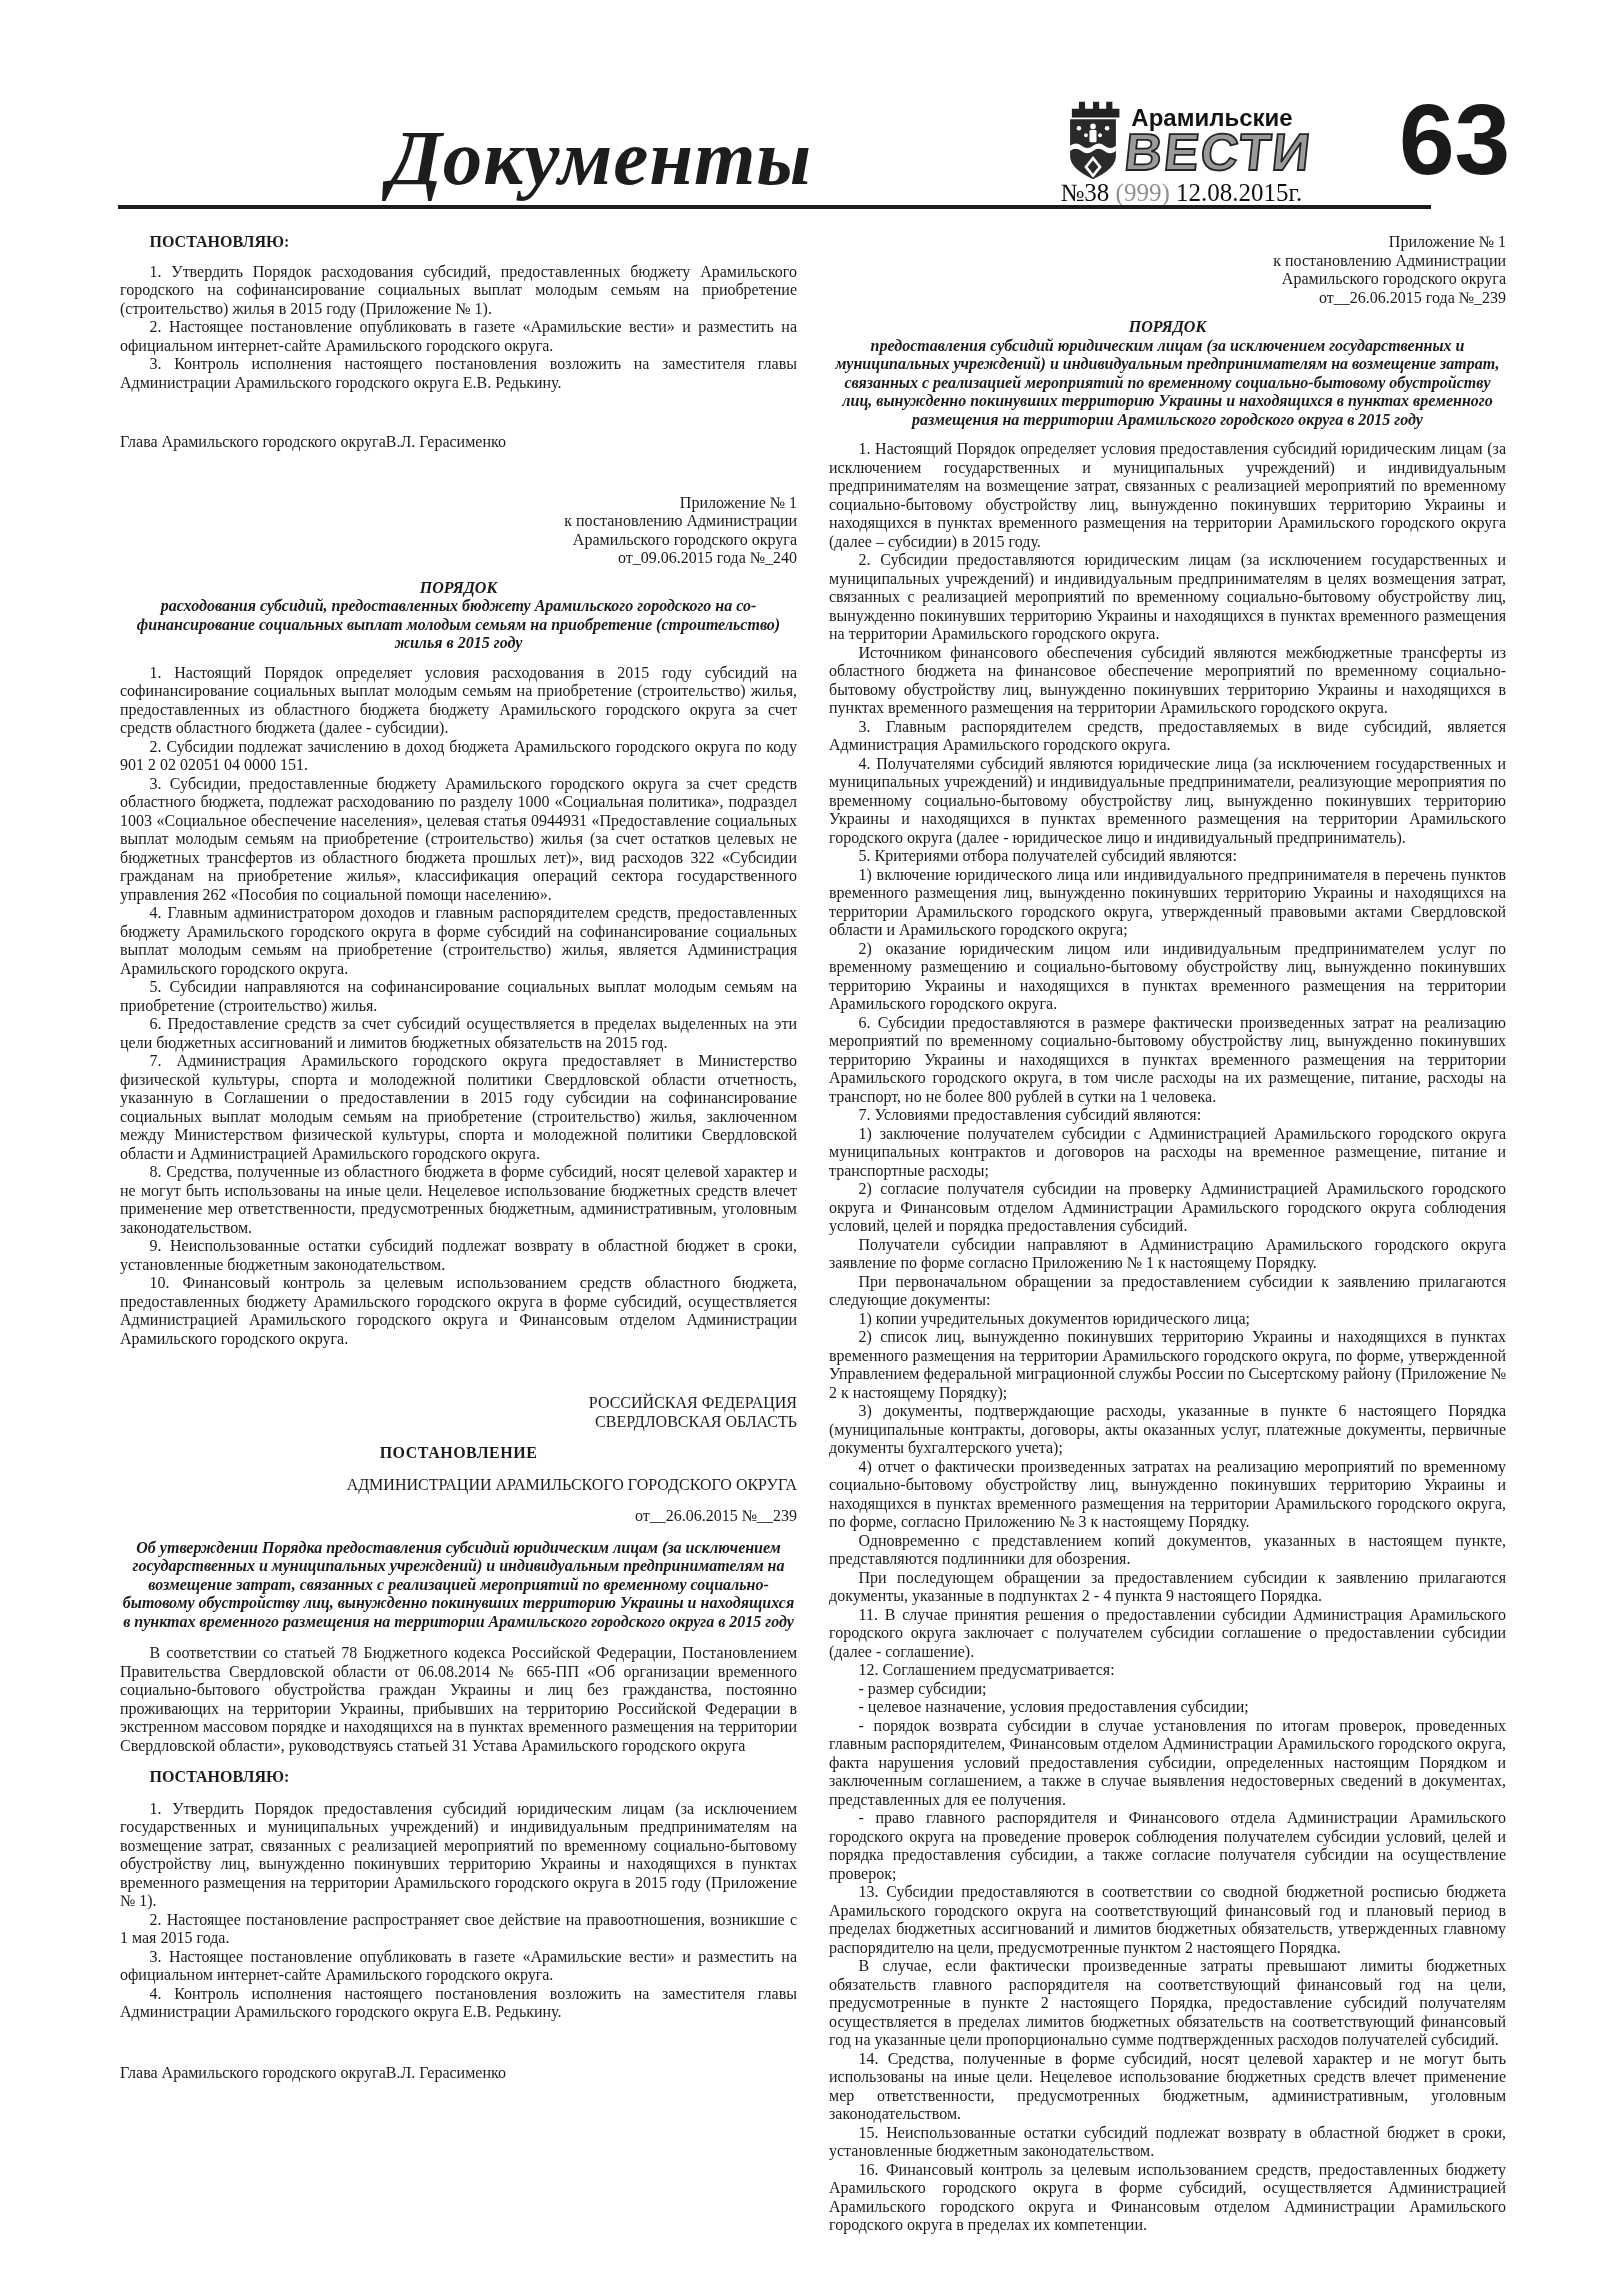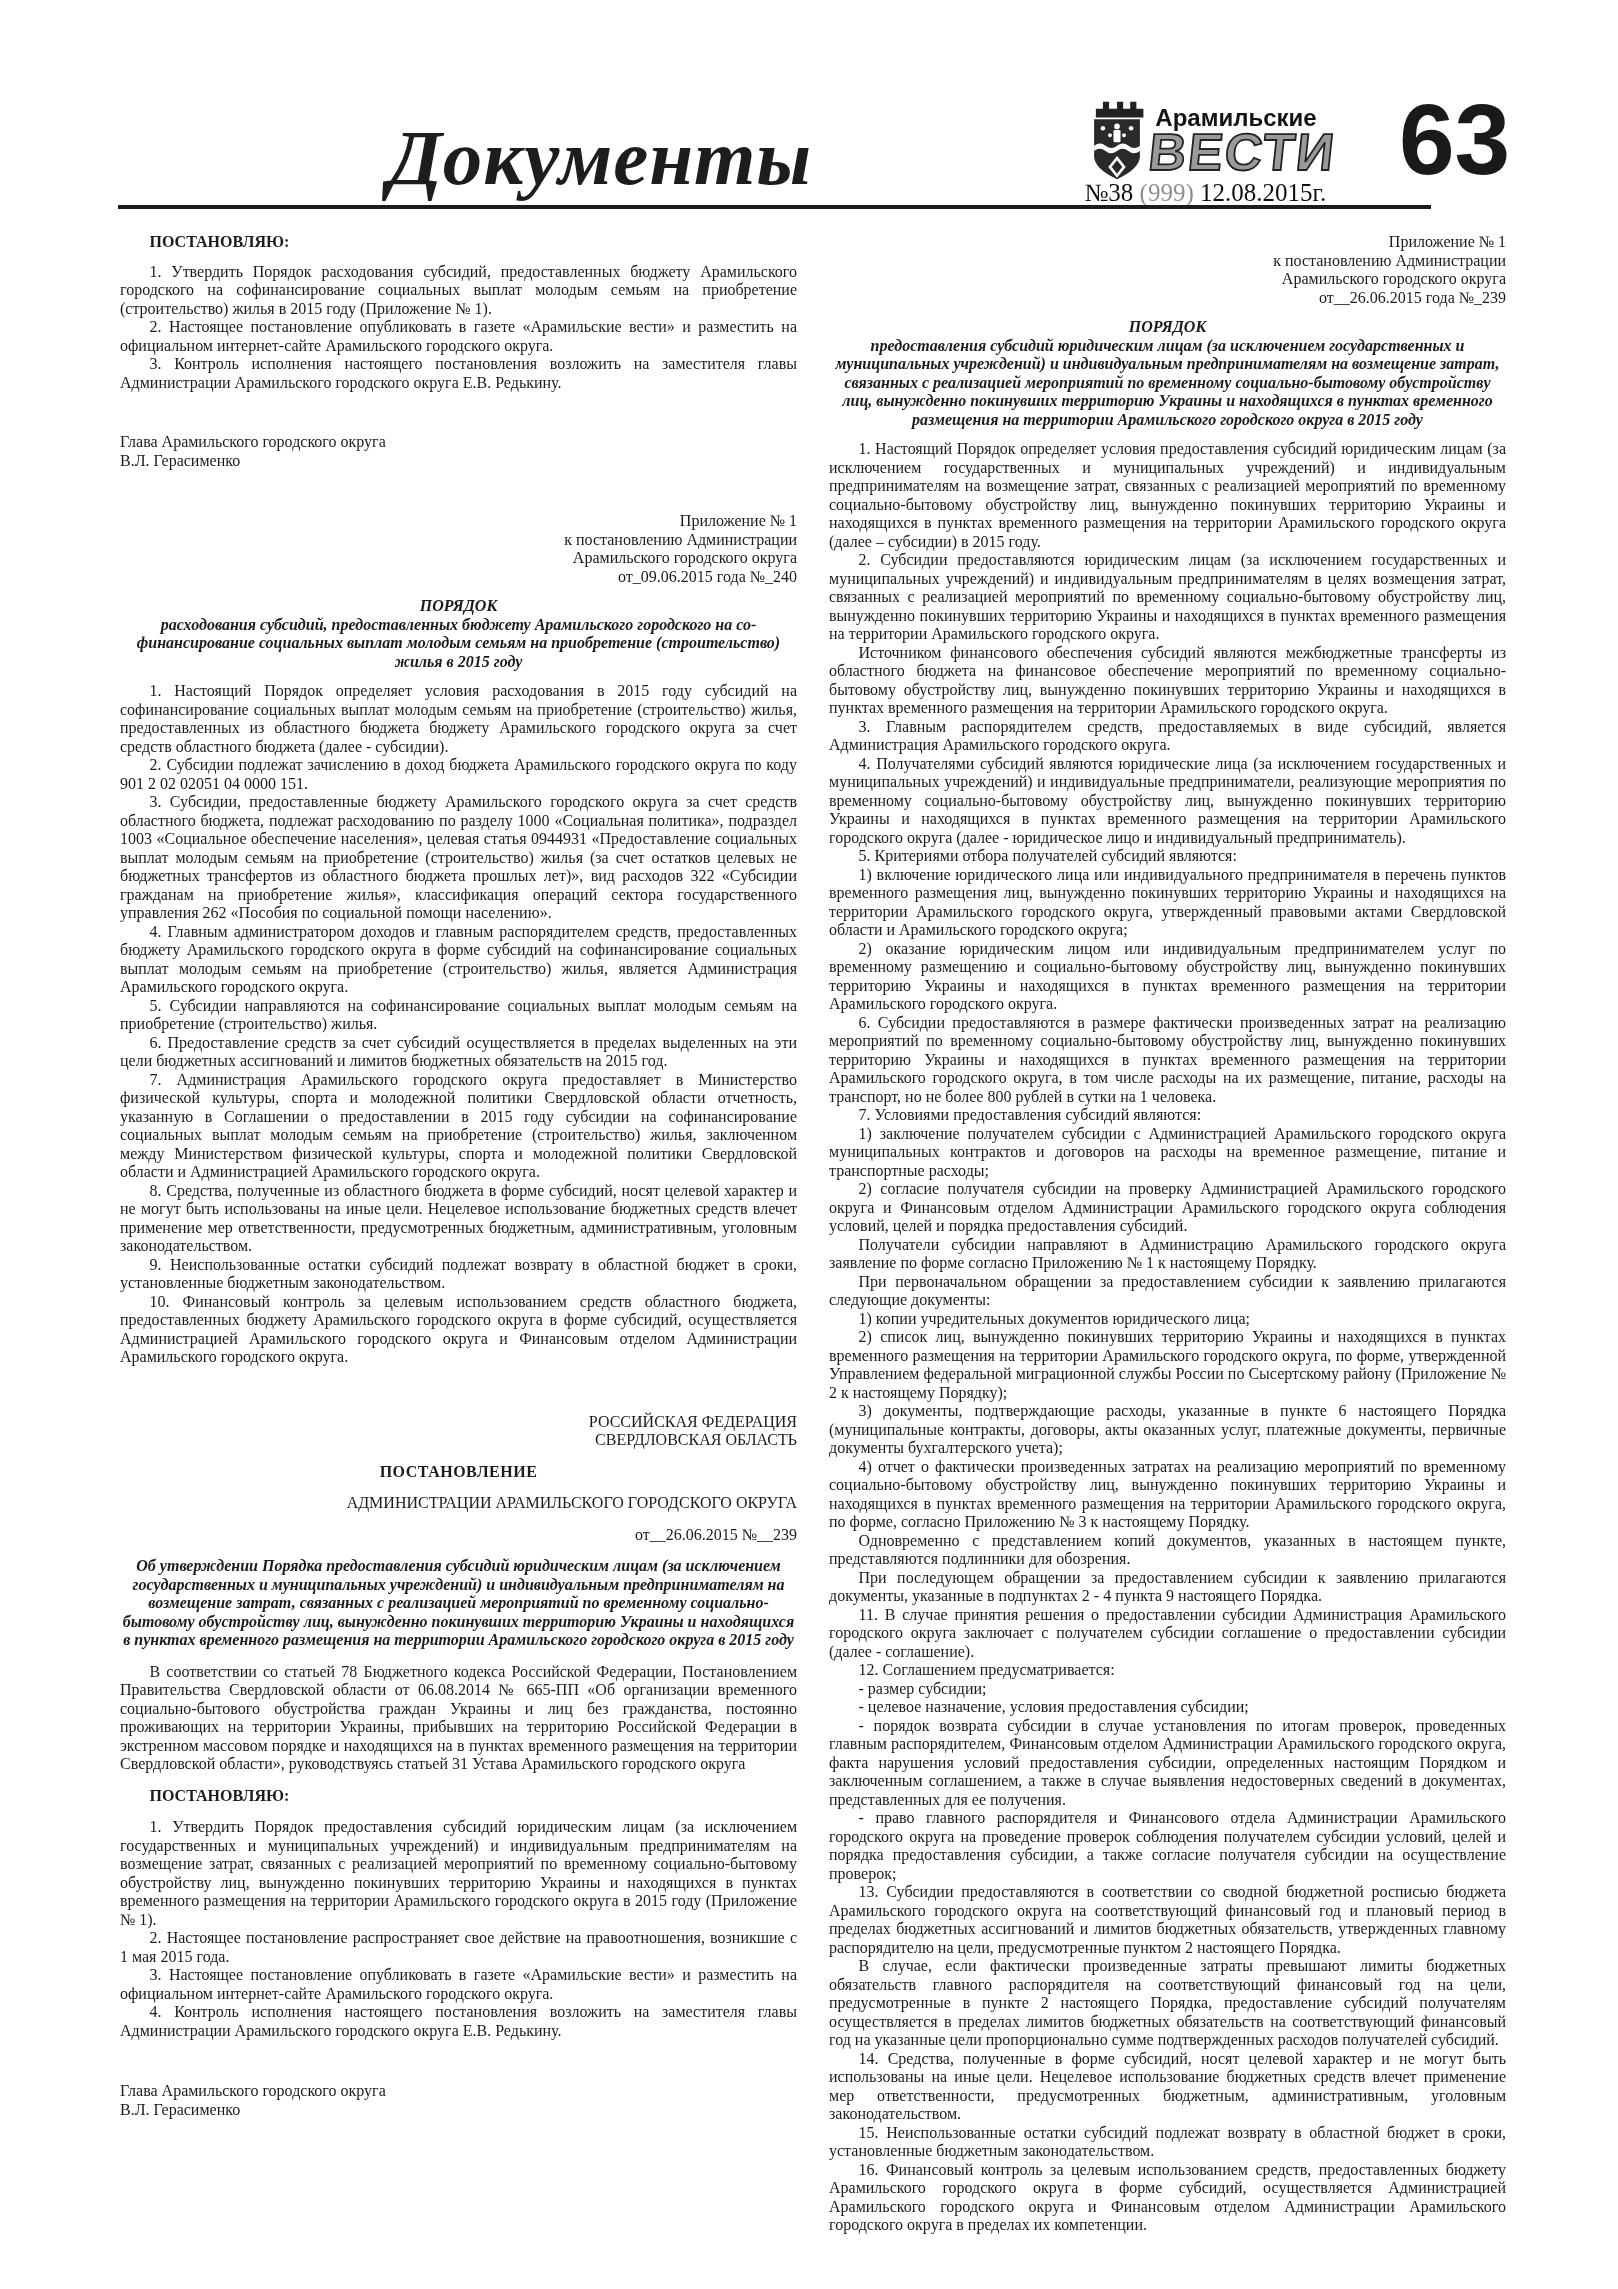--- a/index.html
+++ b/index.html
@@ -7,21 +7,21 @@
     width:1619px;height:2290px;background:#ffffff;position:relative;overflow:hidden;
     font-family:"Liberation Serif",serif;color:#1b1b1b;
   }
   
   .header{position:absolute;top:0;left:0;width:1544px;height:209px;}
   .page-title{
     position:absolute;left:388px;top:118px;
     font-family:"Liberation Serif",serif;font-style:italic;font-weight:600;
     font-size:79px;line-height:1;color:#1d1d1d;letter-spacing:0.9px;
   }
-  .masthead{position:absolute;left:1090px;top:98px;width:231px;height:103px;}
+  .masthead{position:absolute;left:1066px;top:98px;width:231px;height:103px;}
   .crest{position:absolute;left:0;top:1.8px;width:54px;height:81px;}
   .mast-top{
     position:absolute;left:61px;top:5.5px;width:170px;text-align:center;
     font-family:"Liberation Sans",sans-serif;font-weight:bold;font-size:24px;color:#141414;
   }
   .mast-main{
     position:absolute;left:59px;top:28px;width:172px;text-align:center;
     font-family:"Liberation Sans",sans-serif;font-weight:bold;font-size:52px;line-height:1;
     color:#9a9a9a;-webkit-text-stroke:1.8px #232323;transform:skewX(-6deg);letter-spacing:1.8px;
   }
@@ -42,21 +42,21 @@
   }
   .col{flex:1 1 0;min-width:0;font-size:16px;line-height:18.5px;}
   .col p{margin:0;}
   .p{text-align:justify;text-indent:29.5px;}
   .p-bold{font-weight:bold;text-indent:29.5px;}
   .right{text-align:right;}
   .center{text-align:right;}
   .center-bold{text-align:center;font-weight:bold;letter-spacing:0.5px;}
   .center-bold-italic{text-align:center;font-weight:bold;font-style:italic;}
   .noindent{text-align:right;}
-  .sig{display:flex;justify-content:flex-start;flex-direction:column;}
+  .sig{display:flex;justify-content:flex-start;}
   .spacer{width:100%;}
 </style>
 </head>
 <body>
 
 <div class="header">
   <div class="page-title">Документы</div>
 
   <div class="masthead">
     <svg class="crest" viewBox="0 0 60 92" xmlns="http://www.w3.org/2000/svg">

